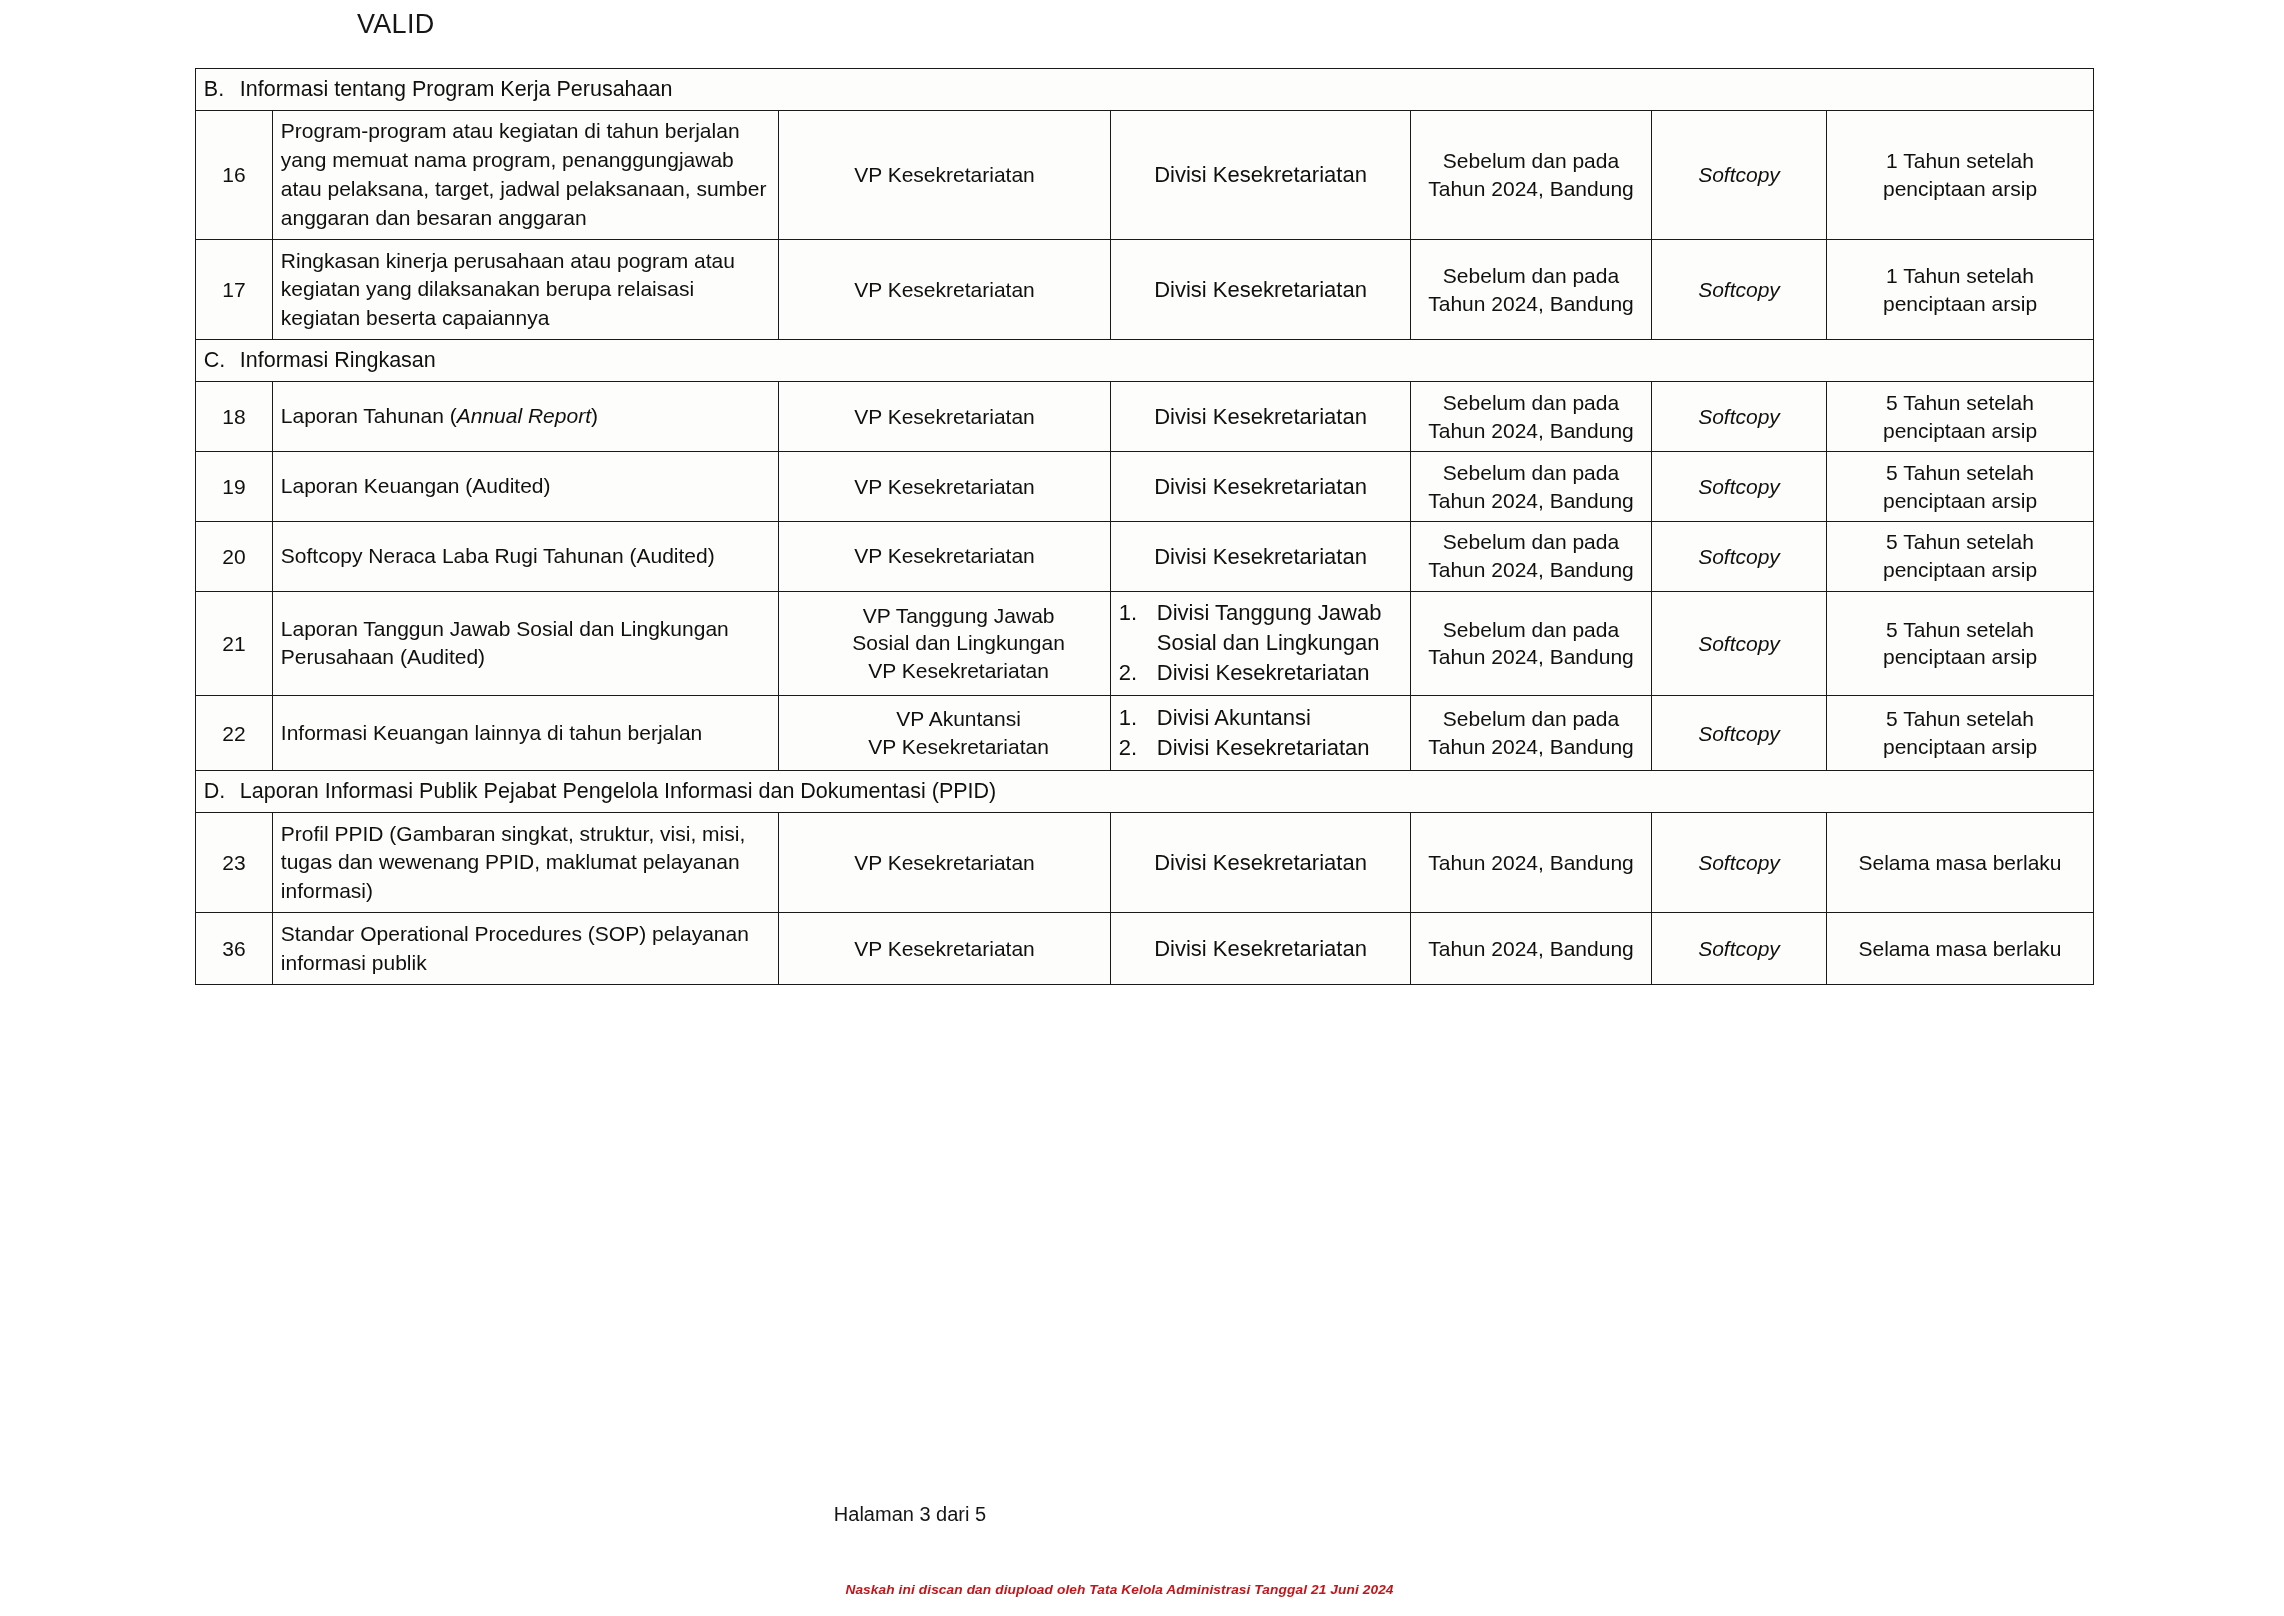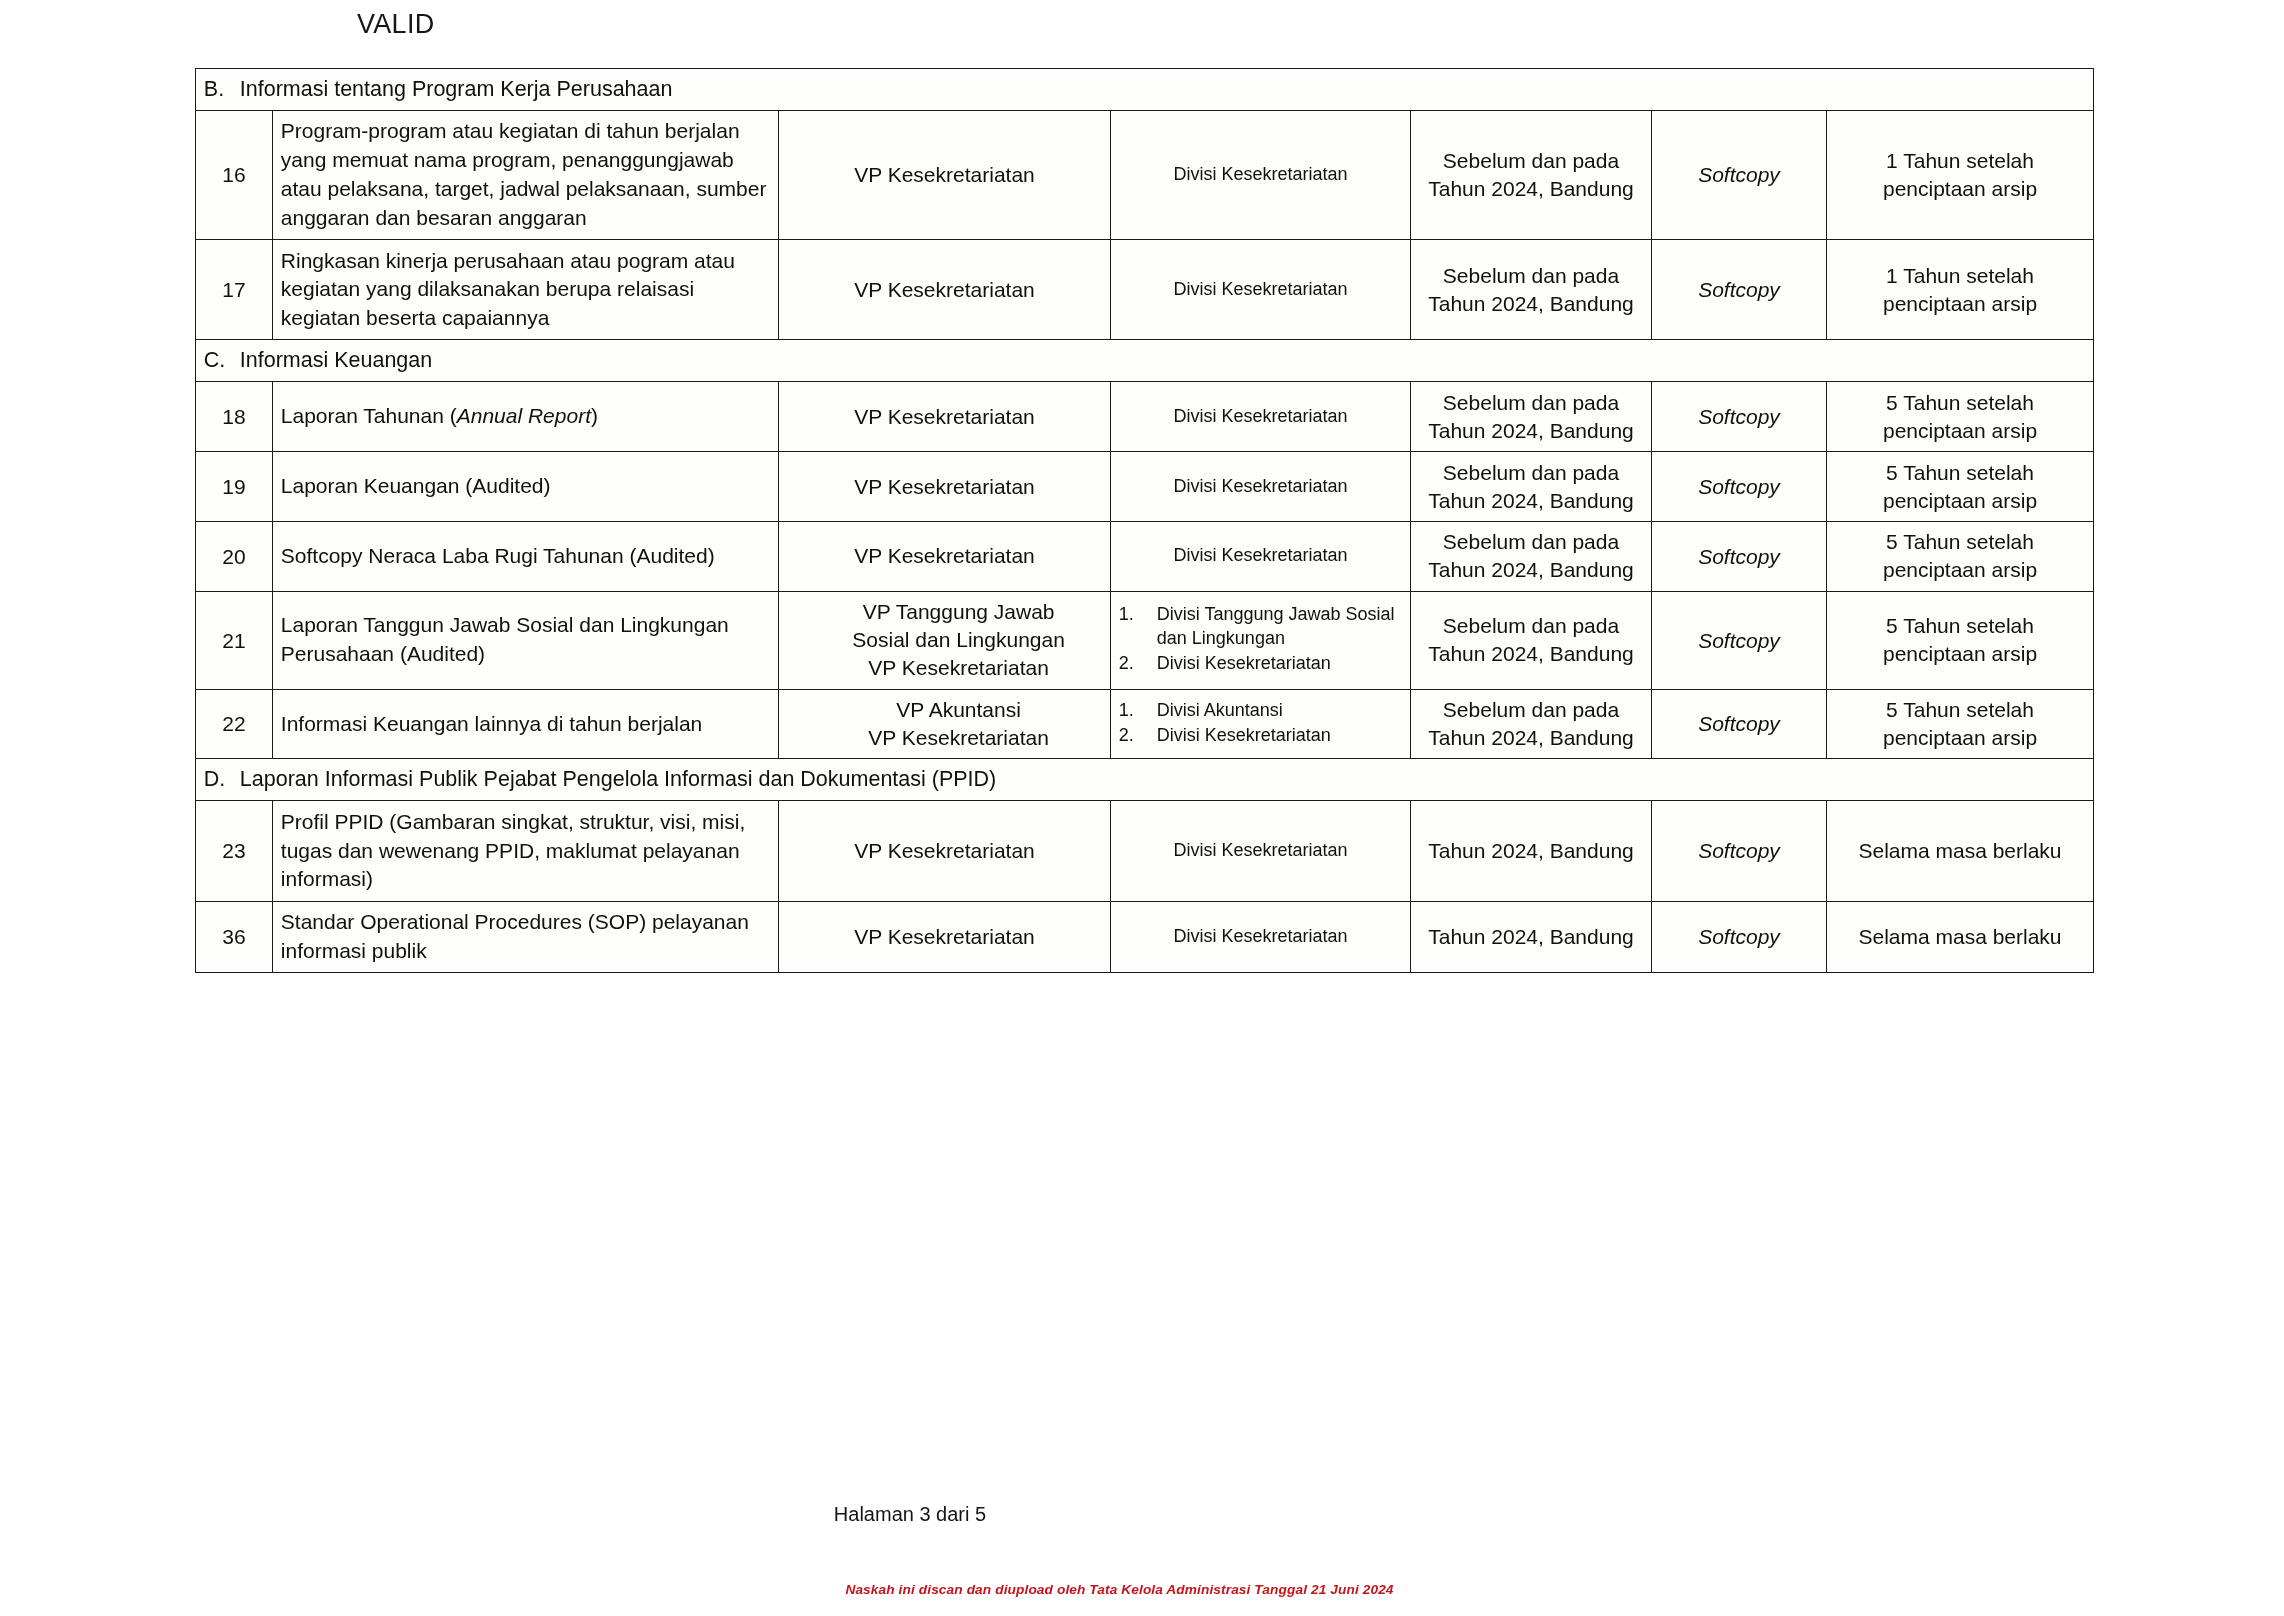--- a/index.html
+++ b/index.html
@@ -99,21 +99,21 @@
     vertical-align: top;
     padding-top: 10.4px;
     font-size: 21px;
     line-height: 1.33;
   }
   td.unit.mid { vertical-align: middle; padding-top: 6.5px; padding-left: 36px; }
   td.divisi {
     text-align: center;
     vertical-align: top;
     padding-top: 10.4px;
-    font-size: 18px;
+    font-size: 22px;
     line-height: 1.33;
   }
   td.time {
     text-align: center;
     vertical-align: middle;
     font-size: 21px;
     line-height: 1.33;
   }
   td.form {
     text-align: center;
@@ -214,21 +214,21 @@
             <td class="unit">VP Kesekretariatan</td>
             <td class="divisi">Divisi Kesekretariatan</td>
             <td class="time">Sebelum dan pada Tahun 2024, Bandung</td>
             <td class="form">Softcopy</td>
             <td class="ret">1 Tahun setelah penciptaan arsip</td>
           </tr>
           <tr class="section-row">
             <td colspan="7">
               <div class="section-head">
                 <span class="section-letter">C.</span>
-                <span>Informasi Keuangan</span>
+                <span>Informasi Ringkasan</span>
               </div>
             </td>
           </tr>
           <tr>
             <td class="no">18</td>
             <td class="desc"><span>Laporan Tahunan (</span><span class="em">Annual Report</span><span>)</span></td>
             <td class="unit">VP Kesekretariatan</td>
             <td class="divisi">Divisi Kesekretariatan</td>
             <td class="time">Sebelum dan pada Tahun 2024, Bandung</td>
             <td class="form">Softcopy</td>

